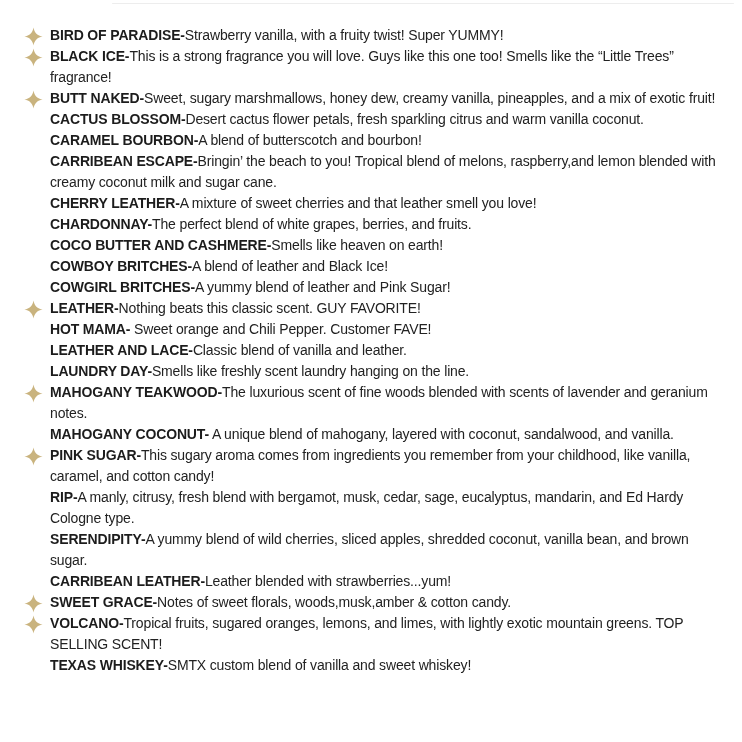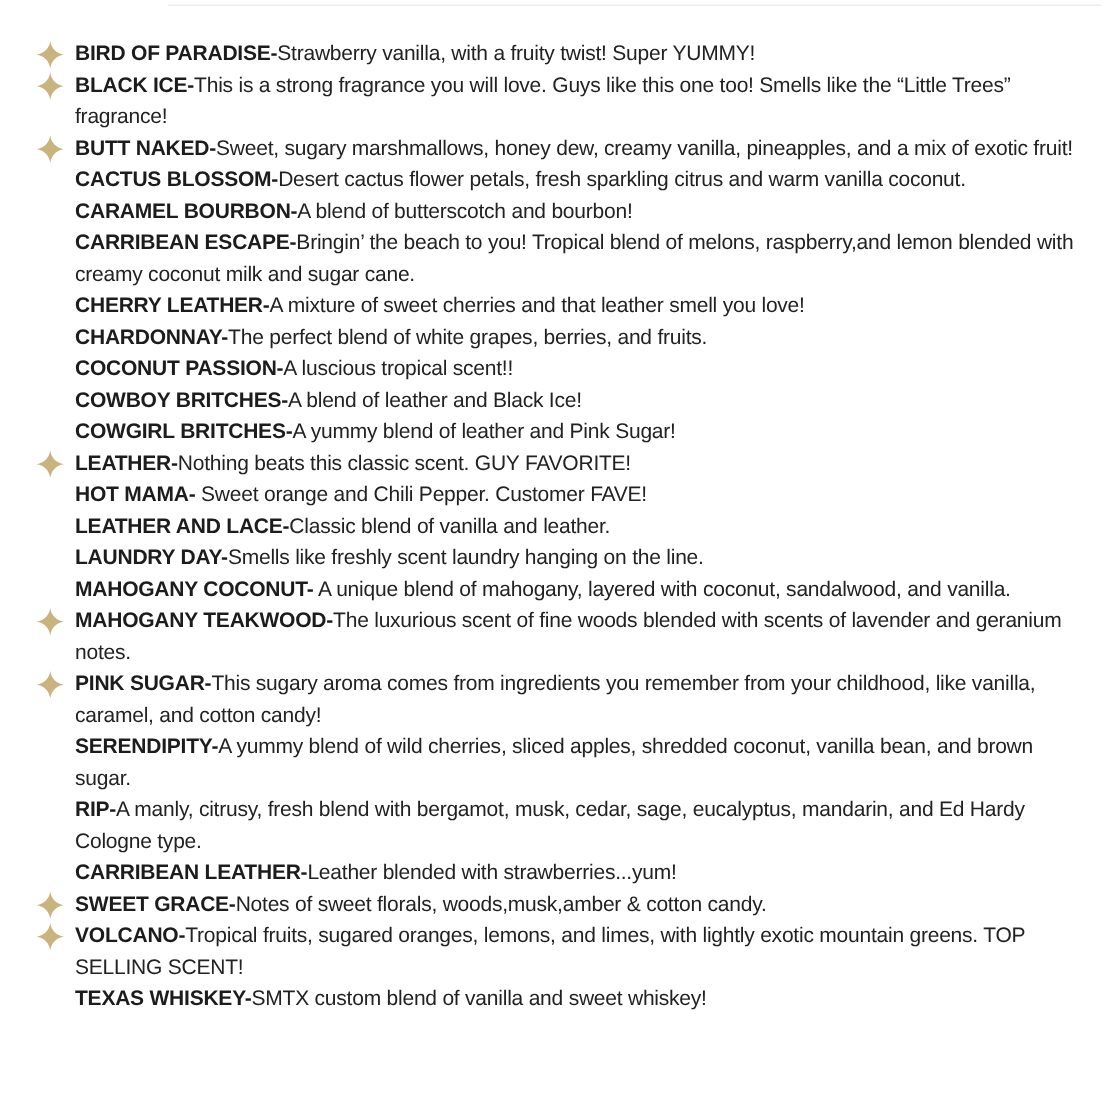--- a/index.html
+++ b/index.html
@@ -134,29 +134,29 @@
 
   <li class="item">
     <span class="star hidden">
       <svg viewBox="0 0 24 24" width="19" height="19" aria-hidden="true">
         <path d="M12 0.5 C12.95 6.9 17.1 11.05 23.5 12 C17.1 12.95 12.95 17.1 12 23.5 C11.05 17.1 6.9 12.95 0.5 12 C6.9 11.05 11.05 6.9 12 0.5 Z"></path>
       </svg>
     </span>
     <span class="text"><b class="name">CHARDONNAY-</b><span class="desc">The perfect blend of white grapes, berries, and fruits.</span></span>
   </li>
 
-
-  <li class="item">
-    <span class="star hidden">
-      <svg viewBox="0 0 24 24" width="19" height="19" aria-hidden="true">
-        <path d="M12 0.5 C12.95 6.9 17.1 11.05 23.5 12 C17.1 12.95 12.95 17.1 12 23.5 C11.05 17.1 6.9 12.95 0.5 12 C6.9 11.05 11.05 6.9 12 0.5 Z"></path>
-      </svg>
-    </span>
-    <span class="text"><b class="name">COCONUT PASSION-</b><span class="desc">A luscious tropical scent!!</span></span>
-  </li>
+  <li class="item">
+    <span class="star hidden">
+      <svg viewBox="0 0 24 24" width="19" height="19" aria-hidden="true">
+        <path d="M12 0.5 C12.95 6.9 17.1 11.05 23.5 12 C17.1 12.95 12.95 17.1 12 23.5 C11.05 17.1 6.9 12.95 0.5 12 C6.9 11.05 11.05 6.9 12 0.5 Z"></path>
+      </svg>
+    </span>
+    <span class="text"><b class="name">COCO BUTTER AND CASHMERE-</b><span class="desc">Smells like heaven on earth!</span></span>
+  </li>
+
 
   <li class="item">
     <span class="star hidden">
       <svg viewBox="0 0 24 24" width="19" height="19" aria-hidden="true">
         <path d="M12 0.5 C12.95 6.9 17.1 11.05 23.5 12 C17.1 12.95 12.95 17.1 12 23.5 C11.05 17.1 6.9 12.95 0.5 12 C6.9 11.05 11.05 6.9 12 0.5 Z"></path>
       </svg>
     </span>
     <span class="text"><b class="name">COWBOY BRITCHES-</b><span class="desc">A blend of leather and Black Ice!</span></span>
   </li>
 
@@ -199,62 +199,62 @@
   <li class="item">
     <span class="star hidden">
       <svg viewBox="0 0 24 24" width="19" height="19" aria-hidden="true">
         <path d="M12 0.5 C12.95 6.9 17.1 11.05 23.5 12 C17.1 12.95 12.95 17.1 12 23.5 C11.05 17.1 6.9 12.95 0.5 12 C6.9 11.05 11.05 6.9 12 0.5 Z"></path>
       </svg>
     </span>
     <span class="text"><b class="name">LAUNDRY DAY-</b><span class="desc">Smells like freshly scent laundry hanging on the line.</span></span>
   </li>
 
   <li class="item">
+    <span class="star">
+      <svg viewBox="0 0 24 24" width="19" height="19" aria-hidden="true">
+        <path d="M12 0.5 C12.95 6.9 17.1 11.05 23.5 12 C17.1 12.95 12.95 17.1 12 23.5 C11.05 17.1 6.9 12.95 0.5 12 C6.9 11.05 11.05 6.9 12 0.5 Z"></path>
+      </svg>
+    </span>
+    <span class="text"><b class="name">MAHOGANY TEAKWOOD-</b><span class="desc">The luxurious scent of fine woods blended with scents of lavender and geranium notes.</span></span>
+  </li>
+
+  <li class="item">
     <span class="star hidden">
       <svg viewBox="0 0 24 24" width="19" height="19" aria-hidden="true">
         <path d="M12 0.5 C12.95 6.9 17.1 11.05 23.5 12 C17.1 12.95 12.95 17.1 12 23.5 C11.05 17.1 6.9 12.95 0.5 12 C6.9 11.05 11.05 6.9 12 0.5 Z"></path>
       </svg>
     </span>
     <span class="text"><b class="name">MAHOGANY COCONUT-</b><span class="desc"> A unique blend of mahogany, layered with coconut, sandalwood, and vanilla.</span></span>
   </li>
 
   <li class="item">
     <span class="star">
       <svg viewBox="0 0 24 24" width="19" height="19" aria-hidden="true">
         <path d="M12 0.5 C12.95 6.9 17.1 11.05 23.5 12 C17.1 12.95 12.95 17.1 12 23.5 C11.05 17.1 6.9 12.95 0.5 12 C6.9 11.05 11.05 6.9 12 0.5 Z"></path>
       </svg>
     </span>
-    <span class="text"><b class="name">MAHOGANY TEAKWOOD-</b><span class="desc">The luxurious scent of fine woods blended with scents of lavender and geranium notes.</span></span>
-  </li>
-
-  <li class="item">
-    <span class="star">
-      <svg viewBox="0 0 24 24" width="19" height="19" aria-hidden="true">
-        <path d="M12 0.5 C12.95 6.9 17.1 11.05 23.5 12 C17.1 12.95 12.95 17.1 12 23.5 C11.05 17.1 6.9 12.95 0.5 12 C6.9 11.05 11.05 6.9 12 0.5 Z"></path>
-      </svg>
-    </span>
     <span class="text"><b class="name">PINK SUGAR-</b><span class="desc">This sugary aroma comes from ingredients you remember from your childhood, like vanilla, caramel, and cotton candy!</span></span>
   </li>
 
   <li class="item">
     <span class="star hidden">
       <svg viewBox="0 0 24 24" width="19" height="19" aria-hidden="true">
         <path d="M12 0.5 C12.95 6.9 17.1 11.05 23.5 12 C17.1 12.95 12.95 17.1 12 23.5 C11.05 17.1 6.9 12.95 0.5 12 C6.9 11.05 11.05 6.9 12 0.5 Z"></path>
       </svg>
     </span>
+    <span class="text"><b class="name">RIP-</b><span class="desc">A manly, citrusy, fresh blend with bergamot, musk, cedar, sage, eucalyptus, mandarin, and Ed Hardy Cologne type.</span></span>
+  </li>
+
+  <li class="item">
+    <span class="star hidden">
+      <svg viewBox="0 0 24 24" width="19" height="19" aria-hidden="true">
+        <path d="M12 0.5 C12.95 6.9 17.1 11.05 23.5 12 C17.1 12.95 12.95 17.1 12 23.5 C11.05 17.1 6.9 12.95 0.5 12 C6.9 11.05 11.05 6.9 12 0.5 Z"></path>
+      </svg>
+    </span>
     <span class="text"><b class="name">SERENDIPITY-</b><span class="desc">A yummy blend of wild cherries, sliced apples, shredded coconut, vanilla bean, and brown sugar.</span></span>
-  </li>
-
-  <li class="item">
-    <span class="star hidden">
-      <svg viewBox="0 0 24 24" width="19" height="19" aria-hidden="true">
-        <path d="M12 0.5 C12.95 6.9 17.1 11.05 23.5 12 C17.1 12.95 12.95 17.1 12 23.5 C11.05 17.1 6.9 12.95 0.5 12 C6.9 11.05 11.05 6.9 12 0.5 Z"></path>
-      </svg>
-    </span>
-    <span class="text"><b class="name">RIP-</b><span class="desc">A manly, citrusy, fresh blend with bergamot, musk, cedar, sage, eucalyptus, mandarin, and Ed Hardy Cologne type.</span></span>
   </li>
 
   <li class="item">
     <span class="star hidden">
       <svg viewBox="0 0 24 24" width="19" height="19" aria-hidden="true">
         <path d="M12 0.5 C12.95 6.9 17.1 11.05 23.5 12 C17.1 12.95 12.95 17.1 12 23.5 C11.05 17.1 6.9 12.95 0.5 12 C6.9 11.05 11.05 6.9 12 0.5 Z"></path>
       </svg>
     </span>
     <span class="text"><b class="name">CARRIBEAN LEATHER-</b><span class="desc">Leather blended with strawberries...yum!</span></span>
   </li>

